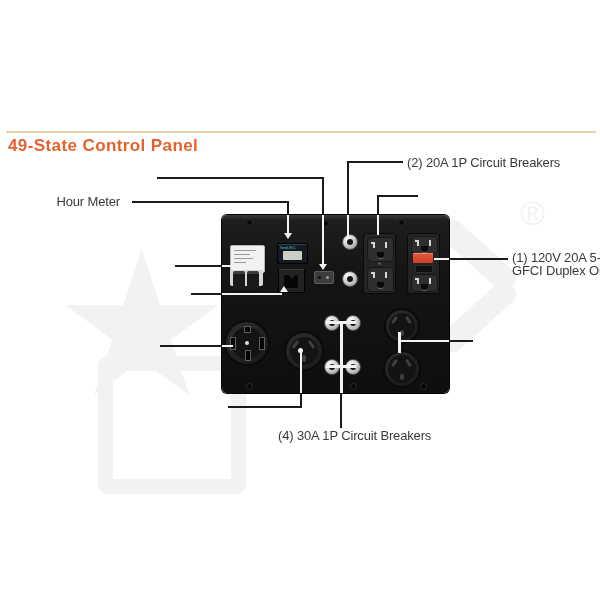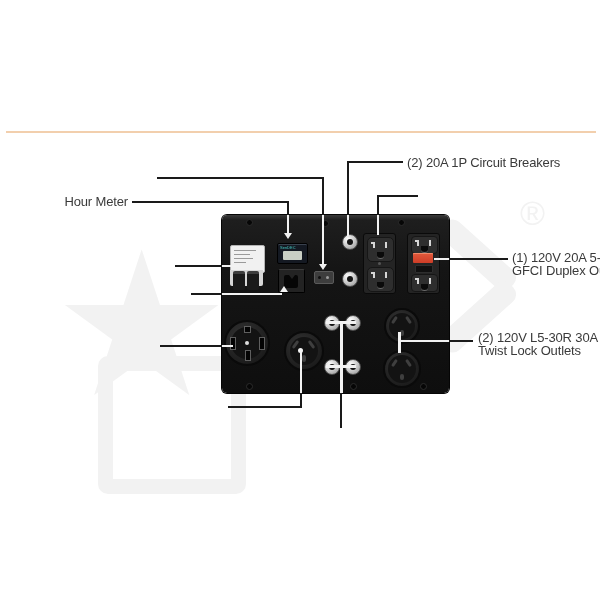--- a/index.html
+++ b/index.html
@@ -79,20 +79,21 @@
 
 <div class="stage">
 
   <div class="wm wm-star">★</div>
   <div class="wm wm-dshape"></div>
   <div class="wm wm-chev-a"></div>
   <div class="wm wm-chev-b"></div>
   <div class="wm wm-reg">®</div>
 
   <div class="divider"></div>
+  <h1 class="title">49-State Control Panel</h1>
 
   <div class="panel">
     <div class="screw" style="left:24px;top:4px;"></div>
     <div class="screw" style="left:100px;top:5px;"></div>
     <div class="screw" style="left:176px;top:4px;"></div>
     <div class="screw" style="left:24px;top:168px;"></div>
     <div class="screw" style="left:128px;top:168px;"></div>
     <div class="screw" style="left:198px;top:168px;"></div>
 
     <div class="brk50">
@@ -229,24 +230,21 @@
   <div class="ln" style="left:377px;top:195px;width:2px;height:20px;"></div>
   <div class="lnw" style="left:377px;top:215px;width:2px;height:20px;"></div>
 
   <div class="lnw" style="left:434px;top:258px;width:15px;height:2px;"></div>
   <div class="ln" style="left:449px;top:258px;width:59px;height:2px;"></div>
 
   <div class="lnw" style="left:398px;top:332px;width:3px;height:21px;"></div>
   <div class="lnw" style="left:401px;top:340px;width:48px;height:2px;"></div>
   <div class="ln" style="left:449px;top:340px;width:24px;height:2px;"></div>
 
-  <div class="lbl r" style="left:40px;top:195px;width:88px;">Hour Meter</div>
+  <div class="lbl r" style="left:32px;top:195px;width:88px;">Hour Meter</div>
+  <div class="lbl" style="left:278px;top:429px;">(4) 30A 1P Circuit Breakers</div>
   <div class="lbl" style="left:407px;top:156px;">(2) 20A 1P Circuit Breakers</div>
   <div class="lbl" style="left:512px;top:251px;">
     <div>(1) 120V 20A 5-20R</div>
     <div>GFCI Duplex Outlet</div>
   </div>
-  <div class="lbl" style="left:478px;top:331px;">
-    <div>(2) 120V L5-30R 30A</div>
-    <div>Twist Lock Outlets</div>
-  </div>
 
 </div>
 
 </body></html>

